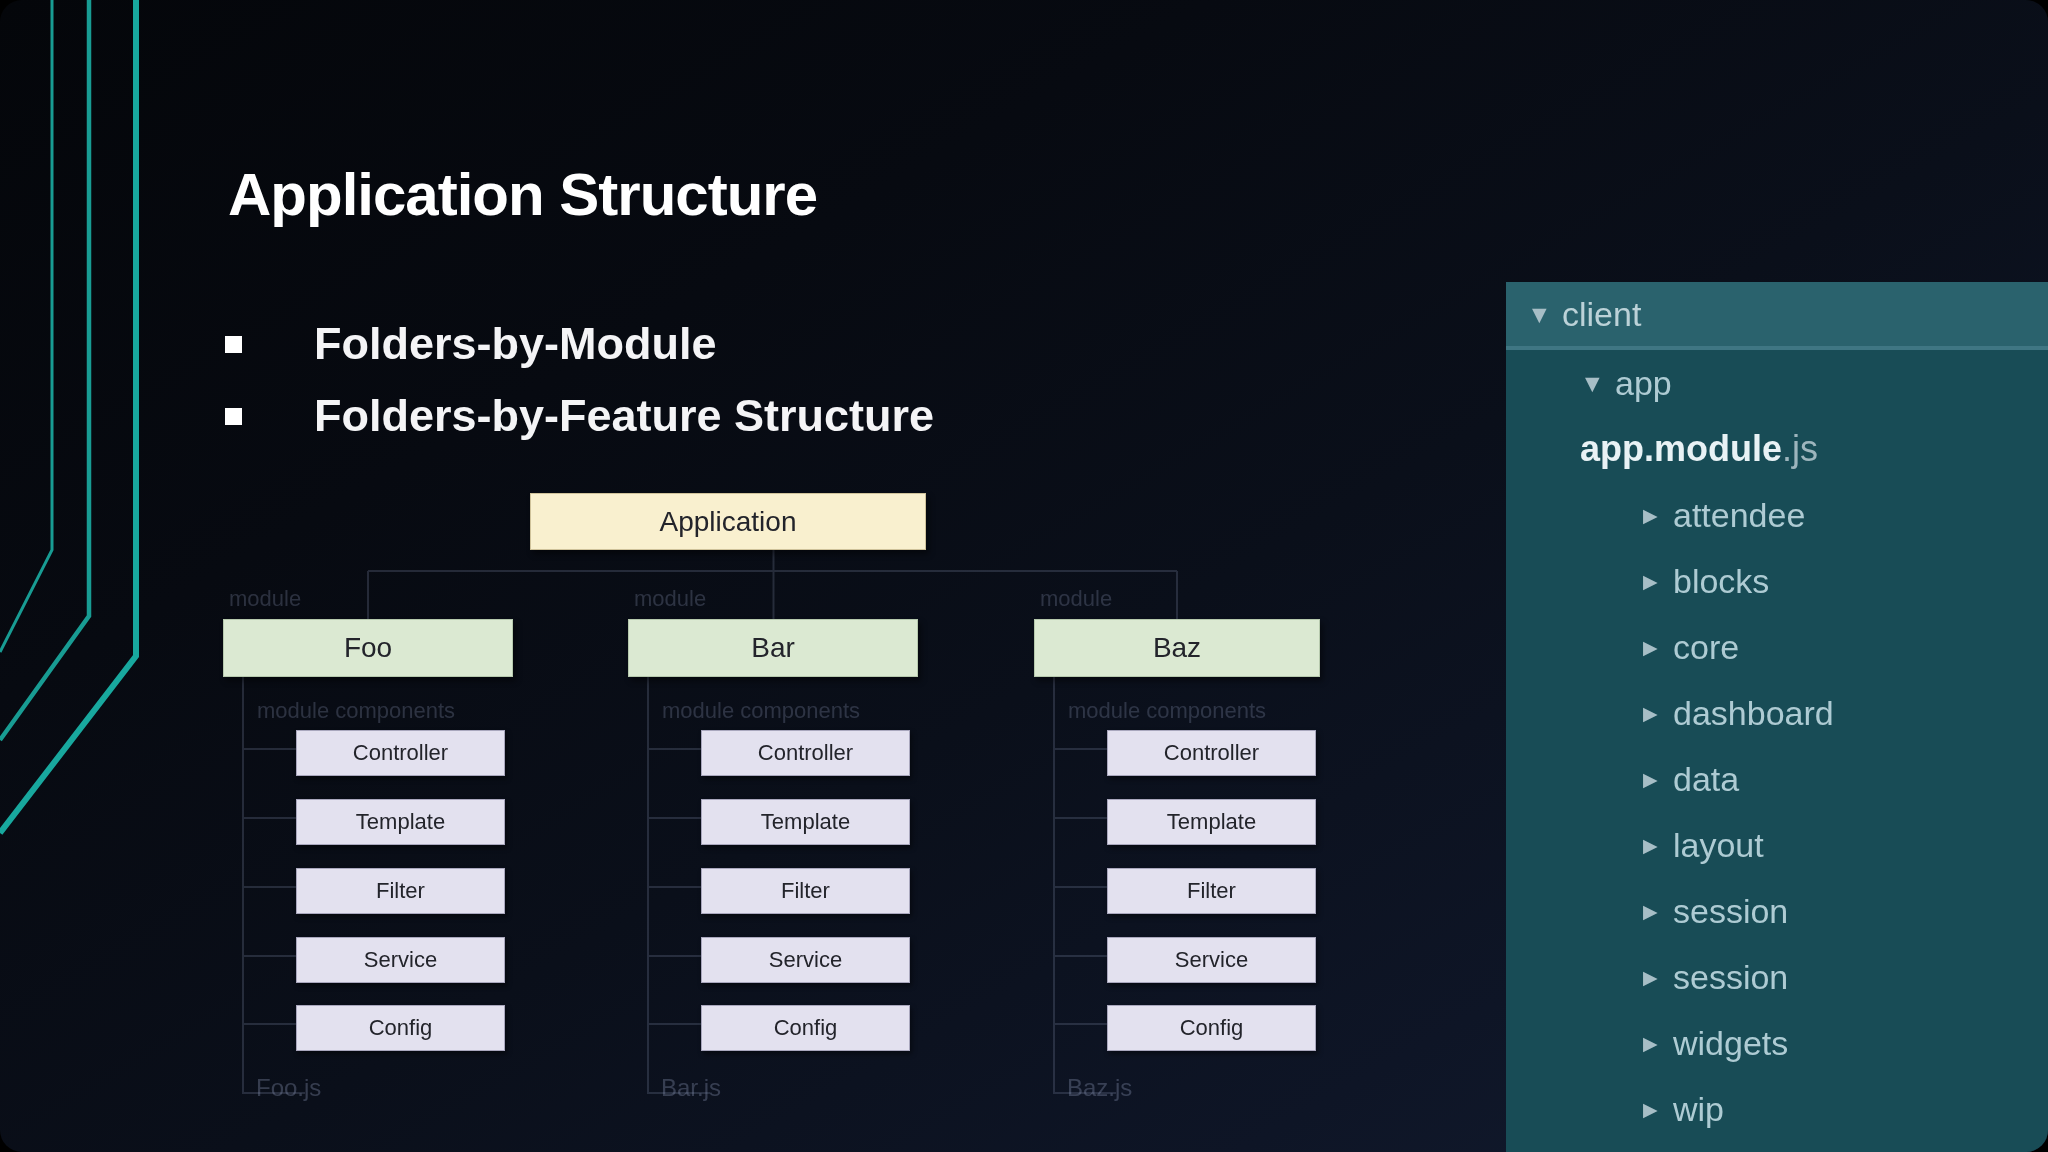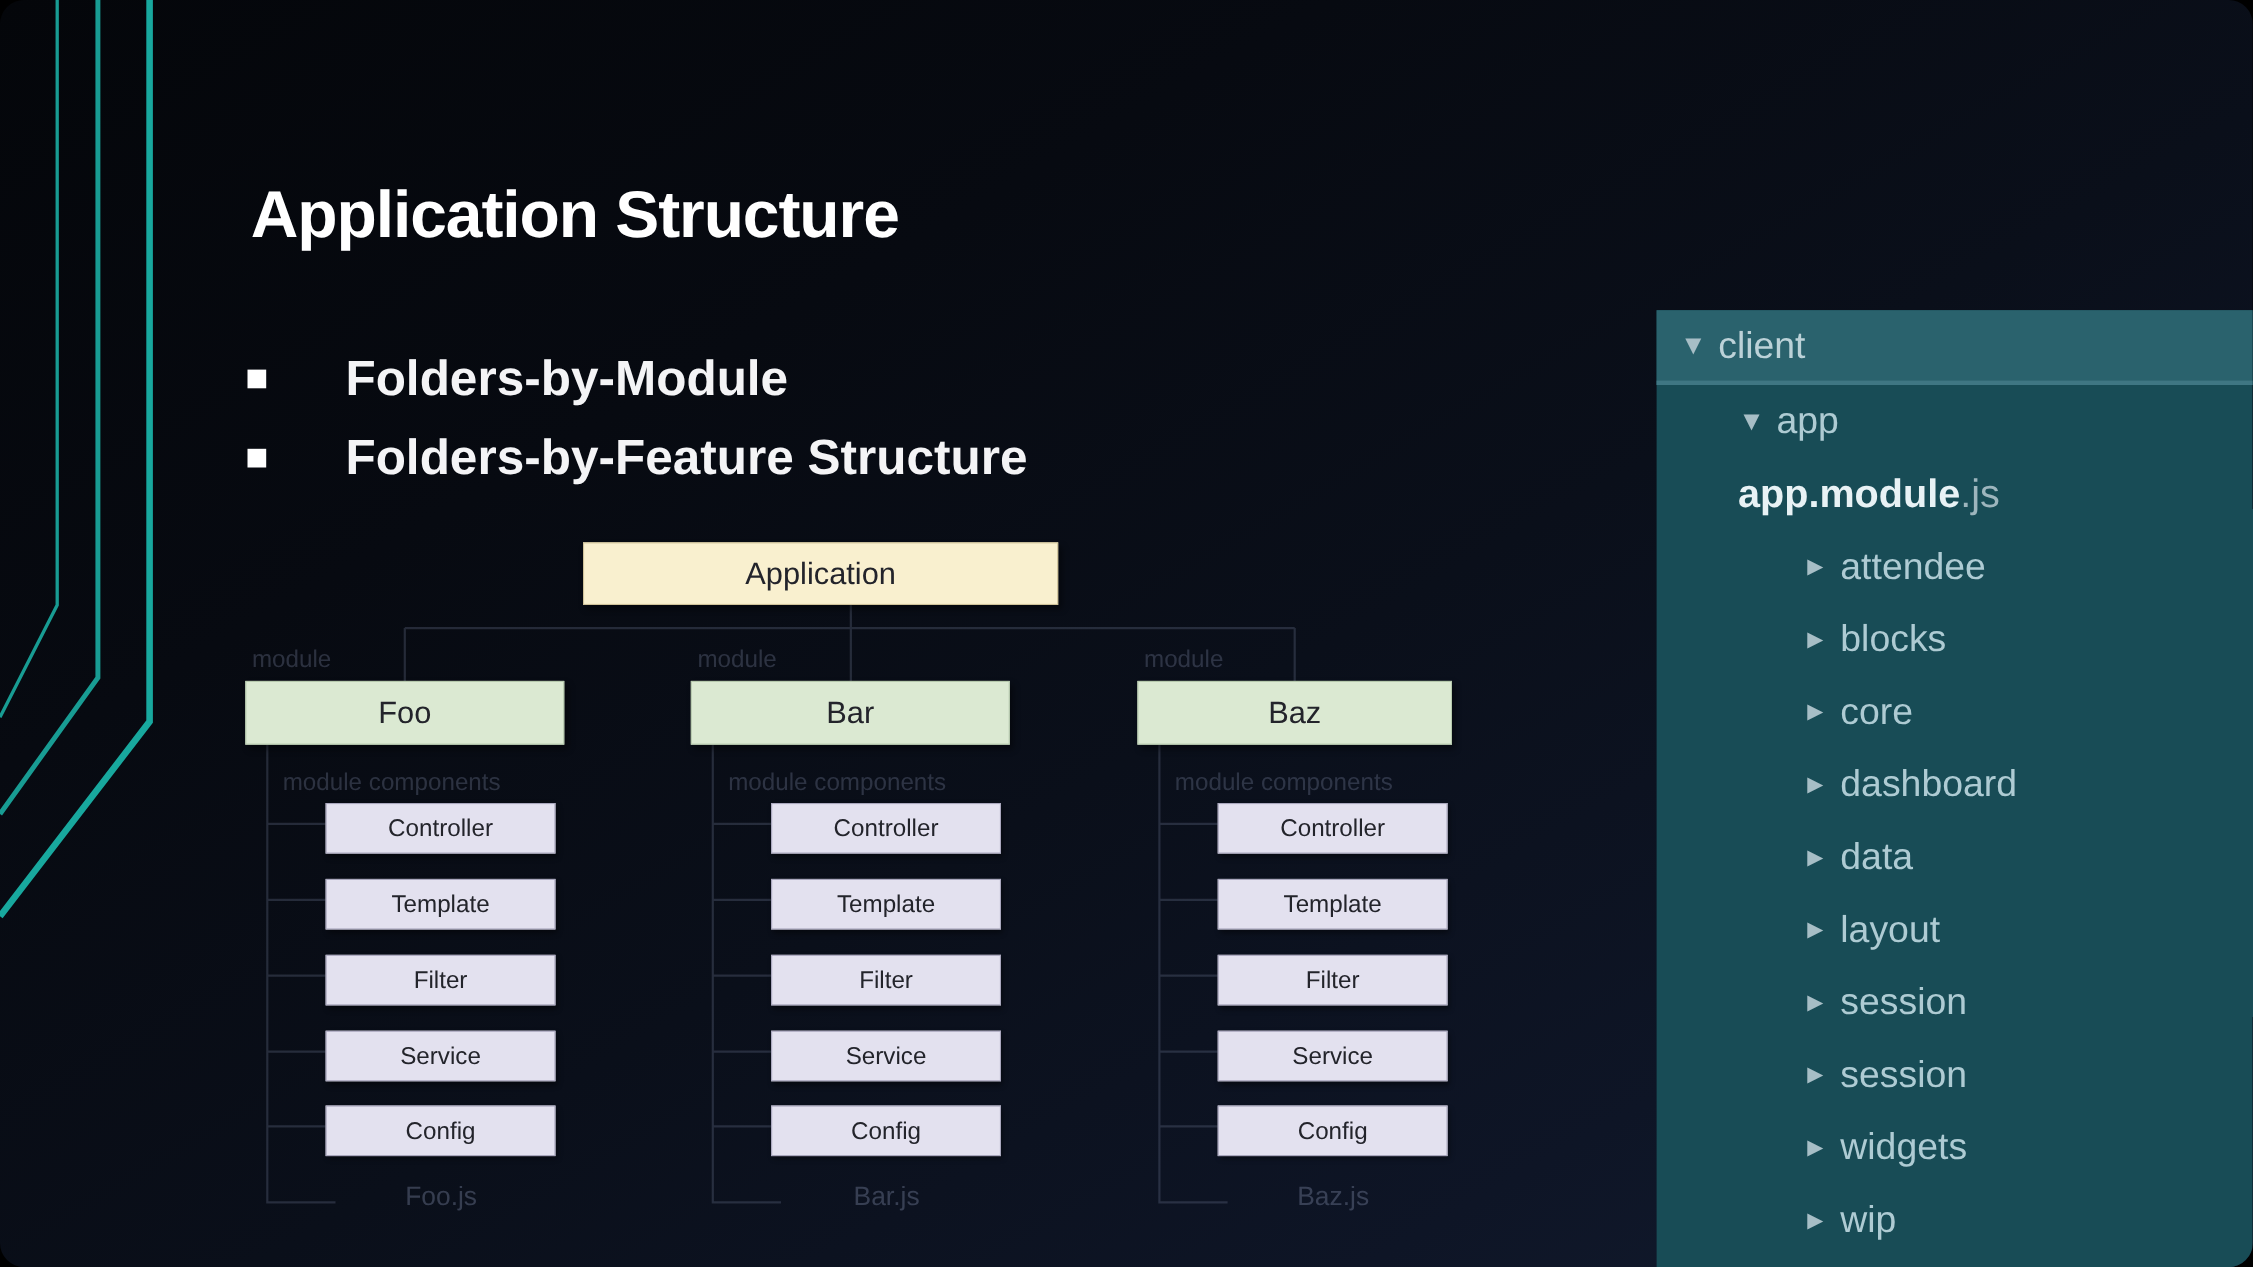--- a/index.html
+++ b/index.html
@@ -17,37 +17,37 @@
   }
   .bullet-row{position:absolute;left:225px;display:flex;align-items:center;height:48px;gap:16px;}
   .bullet-row .sq{width:17px;height:17px;background:#ffffff;margin-right:56px;flex:0 0 auto;}
   .bullet-row .bt{font-size:45px;font-weight:bold;color:#f4f4f6;white-space:nowrap;}
   
   .node{
     position:absolute;display:flex;align-items:center;justify-content:center;
     color:#23242b;box-sizing:border-box;
   }
   .root-node{
-    left:530px;top:493px;width:432px;height:57px;font-size:28px;
+    left:530px;top:493px;width:396px;height:57px;font-size:28px;
     background:#f9f0cf;border:1px solid #cfc29a;box-shadow:3px 4px 6px rgba(0,0,0,0.45);
   }
   .module-node{
     top:619px;width:290px;height:58px;font-size:28px;
     background:#dbe9d2;border:1px solid #b6c9ad;box-shadow:3px 4px 6px rgba(0,0,0,0.45);
   }
   .component-node{
     width:209px;height:46px;font-size:22px;
     background:#e3e1ef;border:1px solid #a9a7bd;box-shadow:2px 3px 5px rgba(0,0,0,0.45);
   }
   .col{position:absolute;top:0;width:290px;height:1152px;}
   .col .component-node{left:73px;}
   .faint{position:absolute;color:rgba(130,140,170,0.30);white-space:nowrap;}
   .module-label{left:6px;top:586px;font-size:22px;}
   .components-label{left:34px;top:698px;font-size:22px;}
-  .file-label{top:1074px;width:290px;text-align:center;font-size:24px;color:rgba(130,140,170,0.37);left:33px;}
+  .file-label{top:1074px;width:290px;font-size:24px;color:rgba(130,140,170,0.37);left:33px;}
   .ct0{top:730px}.ct1{top:799px}.ct2{top:868px}.ct3{top:937px}.ct4{top:1005px}
   
   .panel{
     position:absolute;left:1506px;top:282px;width:542px;height:870px;
     background:#184c56;color:#aecbd3;font-size:34px;
   }
   .tree-row{display:flex;align-items:center;height:66px;white-space:nowrap;}
   .tree-row .arrow{
     font-family:"DejaVu Sans",sans-serif;font-size:19px;color:#a7bec6;
     width:30px;flex:0 0 auto;display:inline-block;

